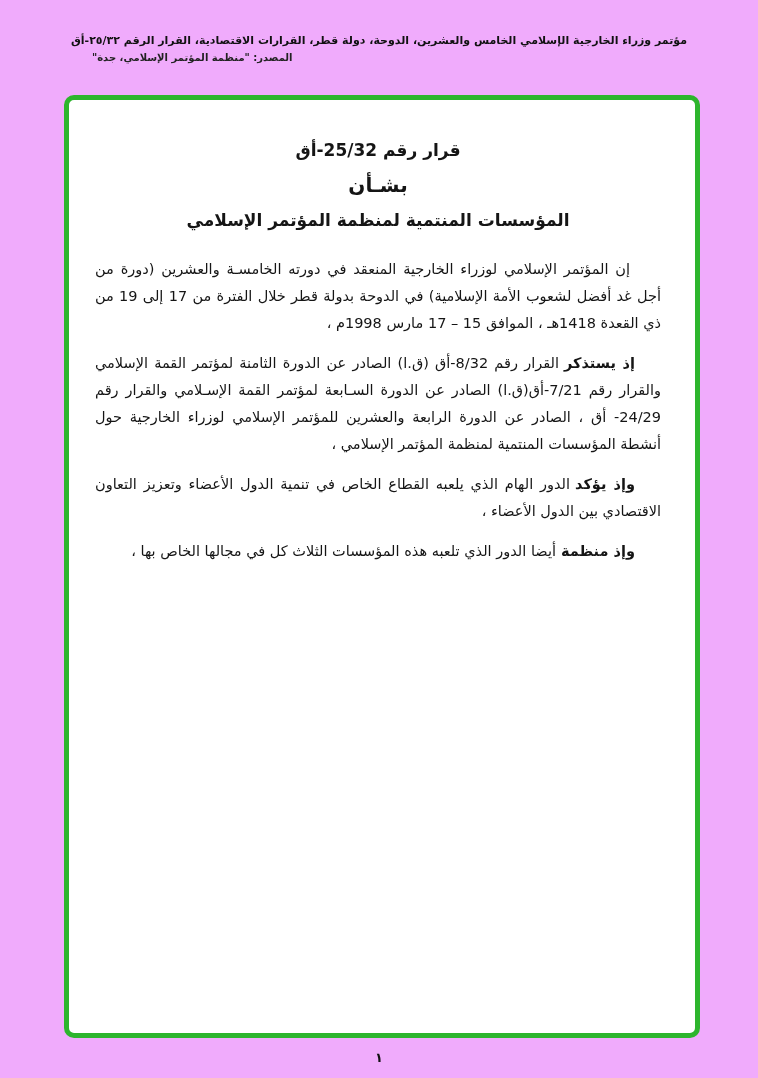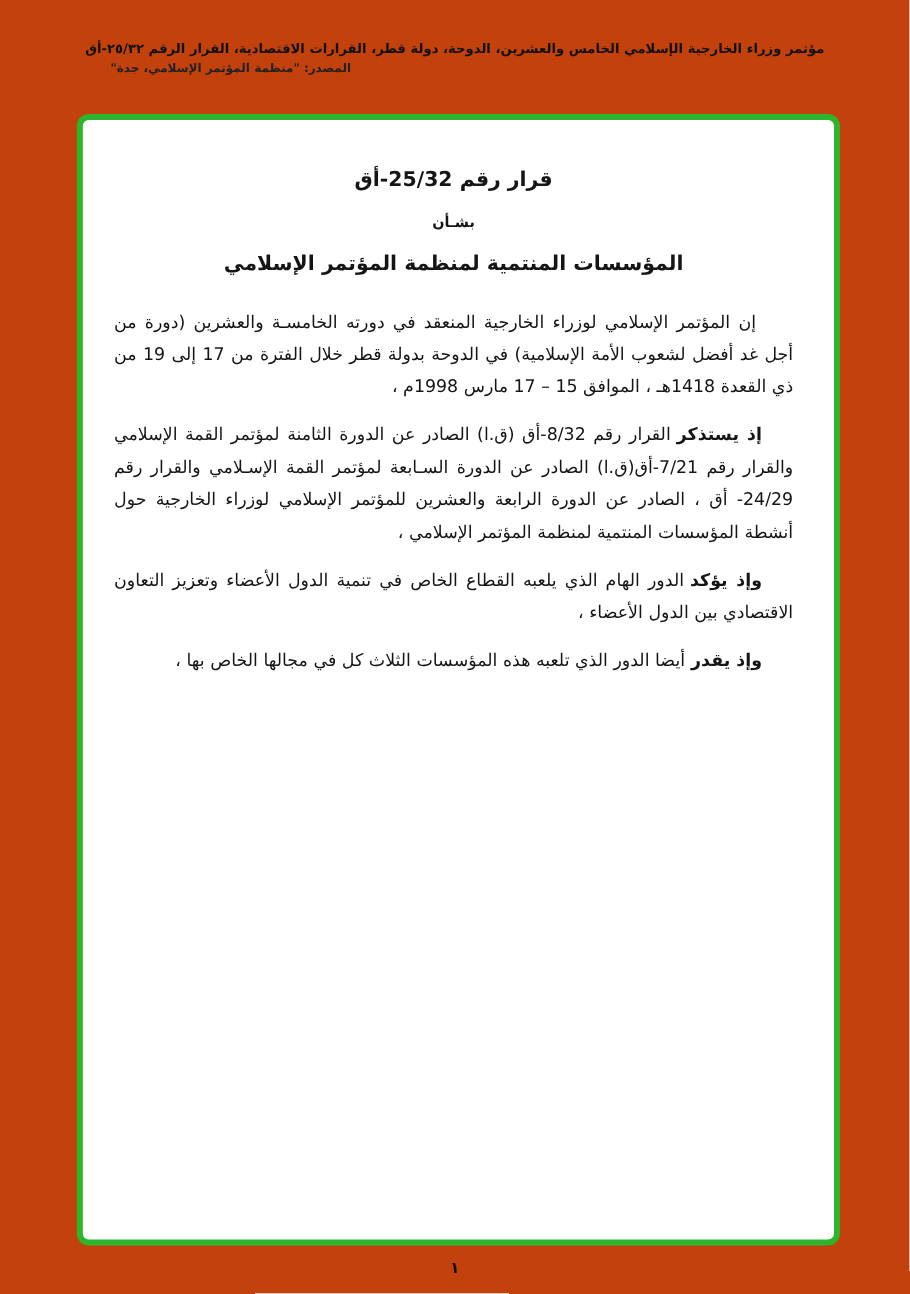--- a/index.html
+++ b/index.html
@@ -2,21 +2,21 @@
 <html lang="ar"><head>
 <meta charset="utf-8">
 <style>
   * { margin: 0; padding: 0; box-sizing: border-box; }
   html, body { background: #ffffff; }
   .page {
     position: relative;
     width: 758px;
     height: 1078px;
     margin: 0 auto;
-    background: #c2410c;
+    background: #f0abfc;
     color: #111111;
     font-family: "DejaVu Sans", sans-serif;
     overflow: hidden;
   }
 
   
   .src-header { padding-top: 34px; direction: rtl; }
   .src-line1 {
     text-align: center;
     font-size: 11px;
@@ -48,21 +48,21 @@
     background: #ffffff;
   }
 
   .titles { text-align: center; font-weight: bold; margin-bottom: 26px; }
   .title-line {
     font-size: 17px;
     line-height: 20px;
     margin-bottom: 15px;
     color: #151515;
   }
-  .title-line.small { font-size: 12px; }
+  .title-line.small { font-size: 20px; }
 
   .body-text {
     font-size: 14.5px;
     line-height: 27px;
     text-align: justify;
     color: #151515;
   }
   .para {
     margin-bottom: 13px;
     text-indent: 26px;
@@ -113,21 +113,21 @@
       </p>
 
 
 
 
       <p class="para">
         <b class="lead">وإذ يؤكد</b><span>الدور الهام الذي يلعبه القطاع الخاص في تنمية الدول الأعضاء وتعزيز التعاون الاقتصادي بين الدول الأعضاء ،</span>
       </p>
 
       <p class="para">
-        <b class="lead">وإذ يقدر</b><span>أيضا الدور الذي تلعبه هذه المؤسسات الثلاث كل في مجالها الخاص بها ،</span>
+        <b class="lead">وإذ منظمة</b><span>أيضا الدور الذي تلعبه هذه المؤسسات الثلاث كل في مجالها الخاص بها ،</span>
       </p>
 
     </div>
   </div>
 
   <div class="page-number">١</div>
 
 </div>
 
 </body></html>

